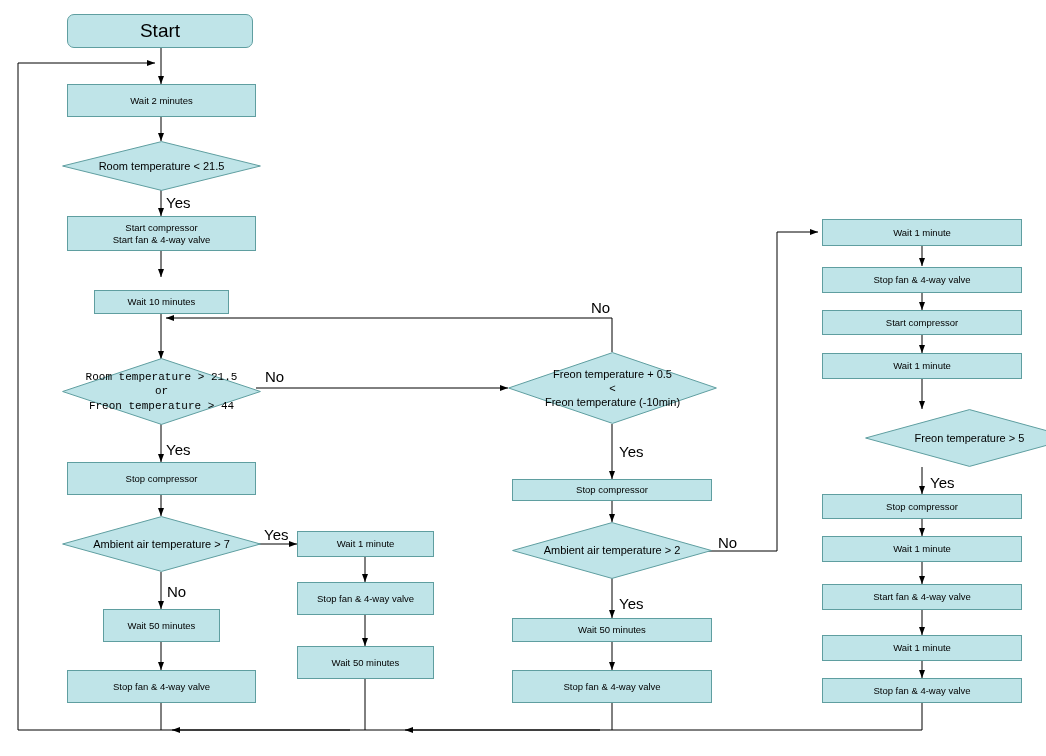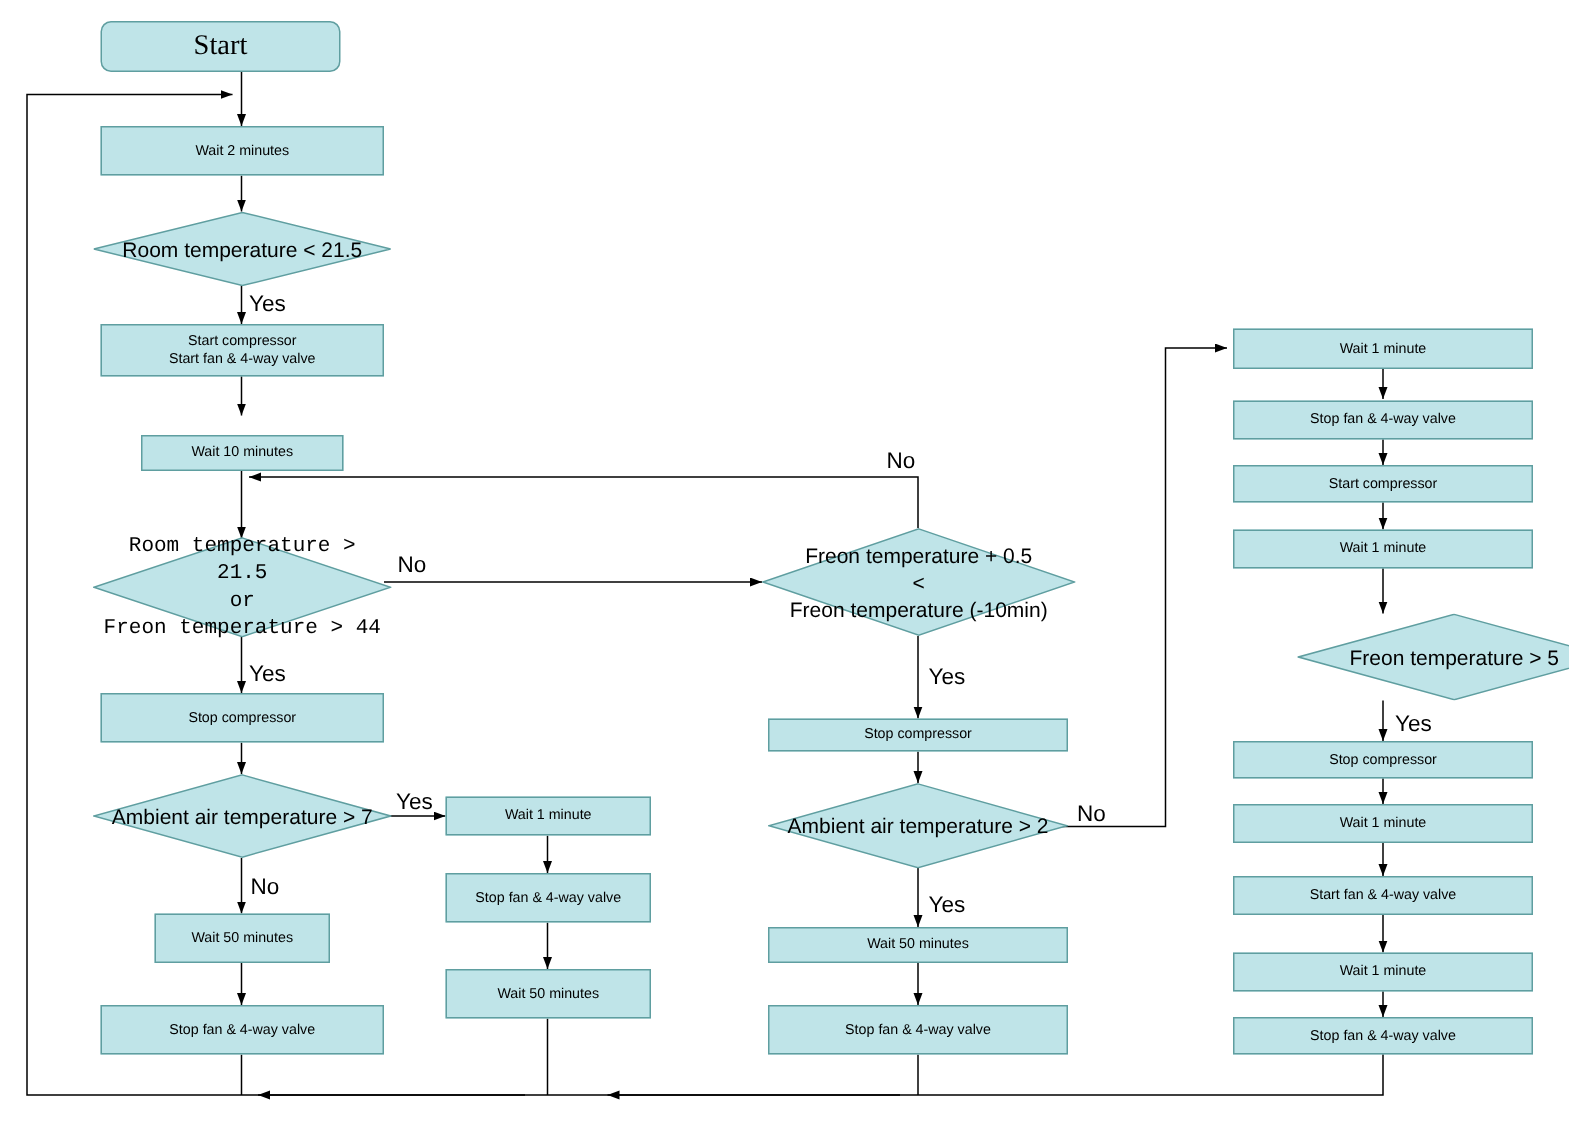--- a/index.html
+++ b/index.html
@@ -60,21 +60,21 @@
   .diamond-label {
     position: absolute;
     left: 0;
     top: 0;
     width: 100%;
     height: 100%;
     display: flex;
     align-items: center;
     justify-content: center;
     text-align: center;
-    font-size: 14px;
+    font-size: 11px;
     line-height: 1.3;
     color: #000;
     padding: 0 6px;
     box-sizing: border-box;
   }
   .edge-label {
     position: absolute;
     font-size: 15px;
     color: #000;
     background: transparent;
@@ -158,21 +158,21 @@
       <path d="M365,679 L365,730"></path>
       <path d="M612,703 L612,730"></path>
     </g>
     <g stroke="#000000" stroke-width="1" fill="none" marker-end="url(#arrow)">
 
       <path d="M600,730 L405,730"></path>
       <path d="M350,730 L172,730"></path>
     </g>
   </svg>
 
-  <div class="node start" style="left:67px; top:14px; width:160px; height:34px;font-family:Liberation Serif, serif;">
+  <div class="node start" style="left:67px; top:14px; width:186px; height:34px;">
     <span>Start</span>
   </div>
 
   <div class="node rect" style="left:67px; top:84px; width:189px; height:33px;">
     <span>Wait 2 minutes</span>
   </div>
 
   <div class="diamond-wrap" style="left:62px; top:141px; width:199px; height:50px;">
     <svg viewBox="0 0 199 50" preserveAspectRatio="none">
       <polygon points="99.5,0.6 198.4,25 99.5,49.4 0.6,25" fill="#bfe4e8" stroke="#5f9ea0" stroke-width="1"></polygon>

